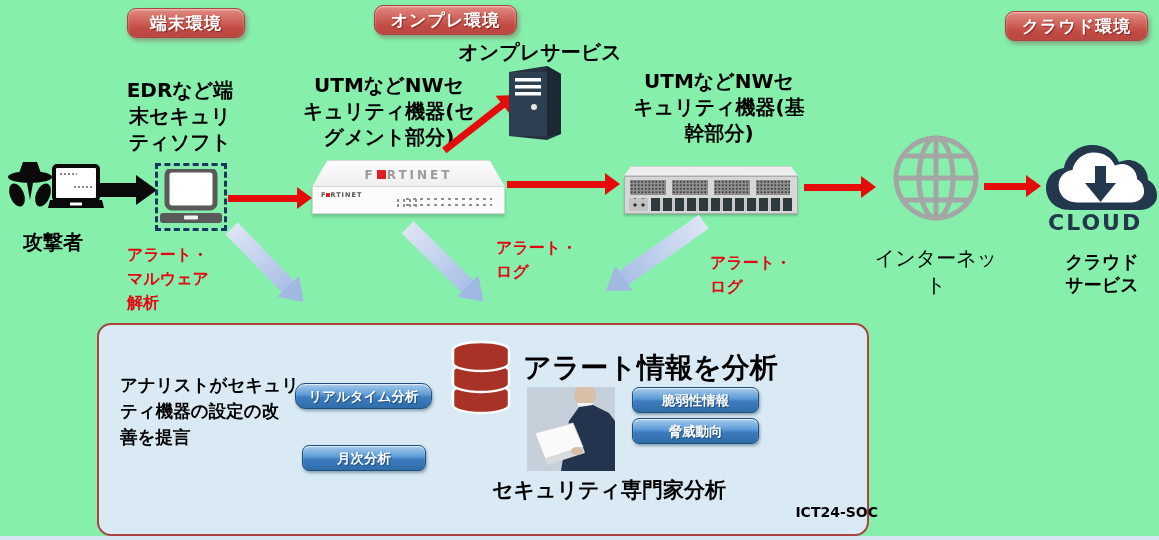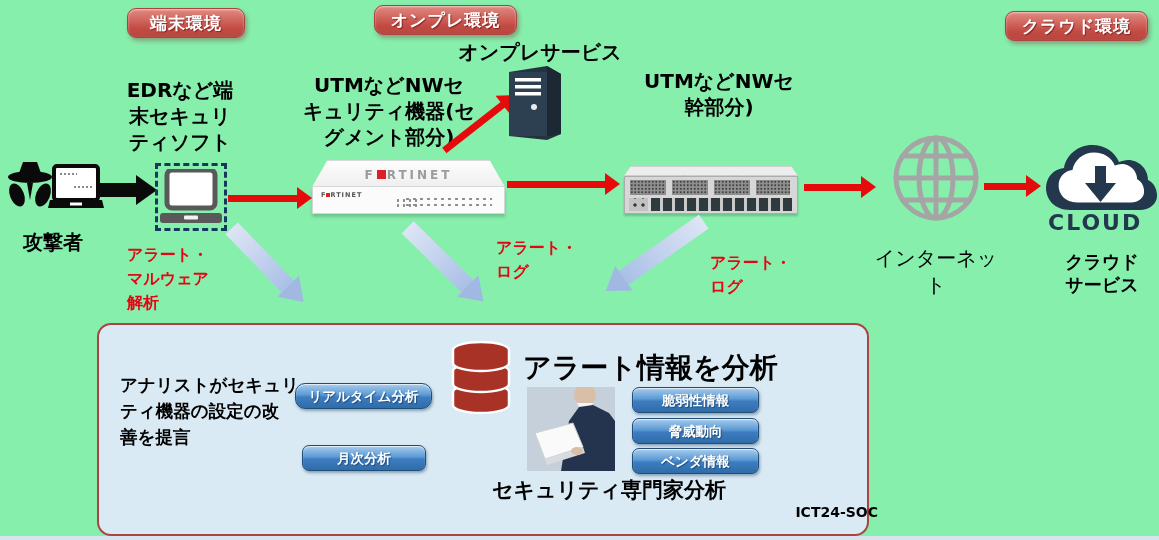--- a/index.html
+++ b/index.html
@@ -100,20 +100,21 @@
     <div>ティソフト</div>
   </div>
   <div class="node-label lbl20" style="left:273px; top:72px; width:232px;">
     <div>UTMなどNWセ</div>
     <div>キュリティ機器(セ</div>
     <div>グメント部分)</div>
   </div>
   <div class="node-label lbl20" style="left:445px; top:39px; width:190px;">オンプレサービス</div>
   <div class="node-label lbl20" style="left:603px; top:68px; width:232px;">
     <div>UTMなどNWセ</div>
+    <div>キュリティ機器(基</div>
     <div>幹部分)</div>
   </div>
 
   <div style="position:absolute; left:4px; top:160px;">
     <svg width="100" height="74" viewBox="0 0 100 74">
       <polygon points="14,16 19,2 33,2 38,16" fill="#0A0A0A"></polygon>
       <ellipse cx="26" cy="17" rx="22" ry="6" fill="#0A0A0A"></ellipse>
       <ellipse cx="13" cy="35" rx="7" ry="12" fill="#0A0A0A" transform="rotate(-22 13 35)"></ellipse>
       <ellipse cx="39" cy="35" rx="7" ry="12" fill="#0A0A0A" transform="rotate(22 39 35)"></ellipse>
       <polygon points="23,23 29,23 26,40" fill="#0A0A0A"></polygon>
@@ -284,21 +285,20 @@
         <polygon points="50,16 66,16 58,32" fill="#F5F5F5"></polygon>
         <path d="M34,84 L42,34 L52,20 L66,18 L82,26 L88,34 L88,84 Z" fill="#25344E"></path>
         <polygon points="8,46 46,36 56,60 18,72" fill="#FAFAFA" stroke="#CFCFCF" stroke-width="1"></polygon>
         <polygon points="18,72 56,60 58,66 20,78" fill="#D8DCE0"></polygon>
         <ellipse cx="50" cy="64" rx="6" ry="4" fill="#D9BFA8"></ellipse>
       </svg>
     </div>
 
     <div class="blue-btn" style="left:533px; top:62px; width:127px;">脆弱性情報</div>
     <div class="blue-btn" style="left:533px; top:93px; width:127px;">脅威動向</div>
-    <div class="blue-btn" style="left:533px; top:123px; width:127px;">ベンダ情報</div>
 
     <div class="soc-expert">セキュリティ専門家分析</div>
     <div class="soc-name">ICT24-SOC</div>
   </div>
 
   <div class="bottom-line"></div>
 
 </div>
 
 </body></html>

